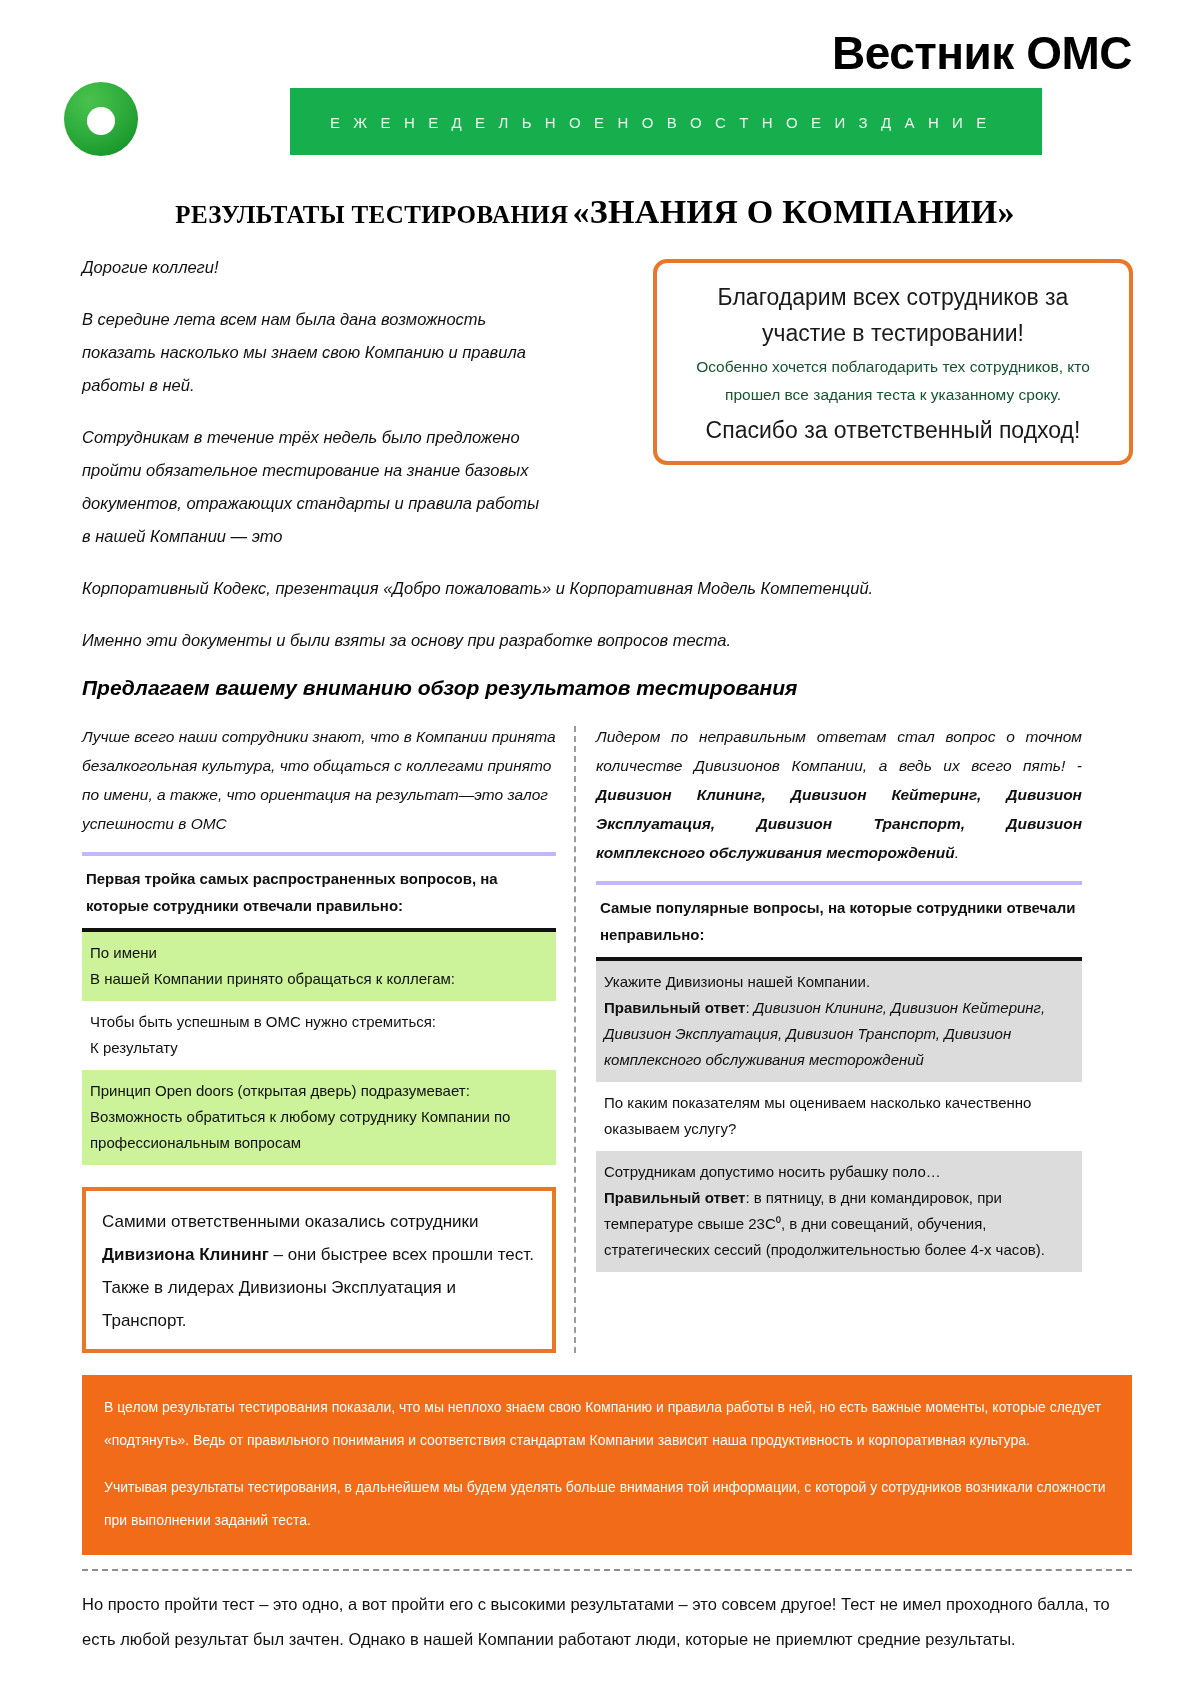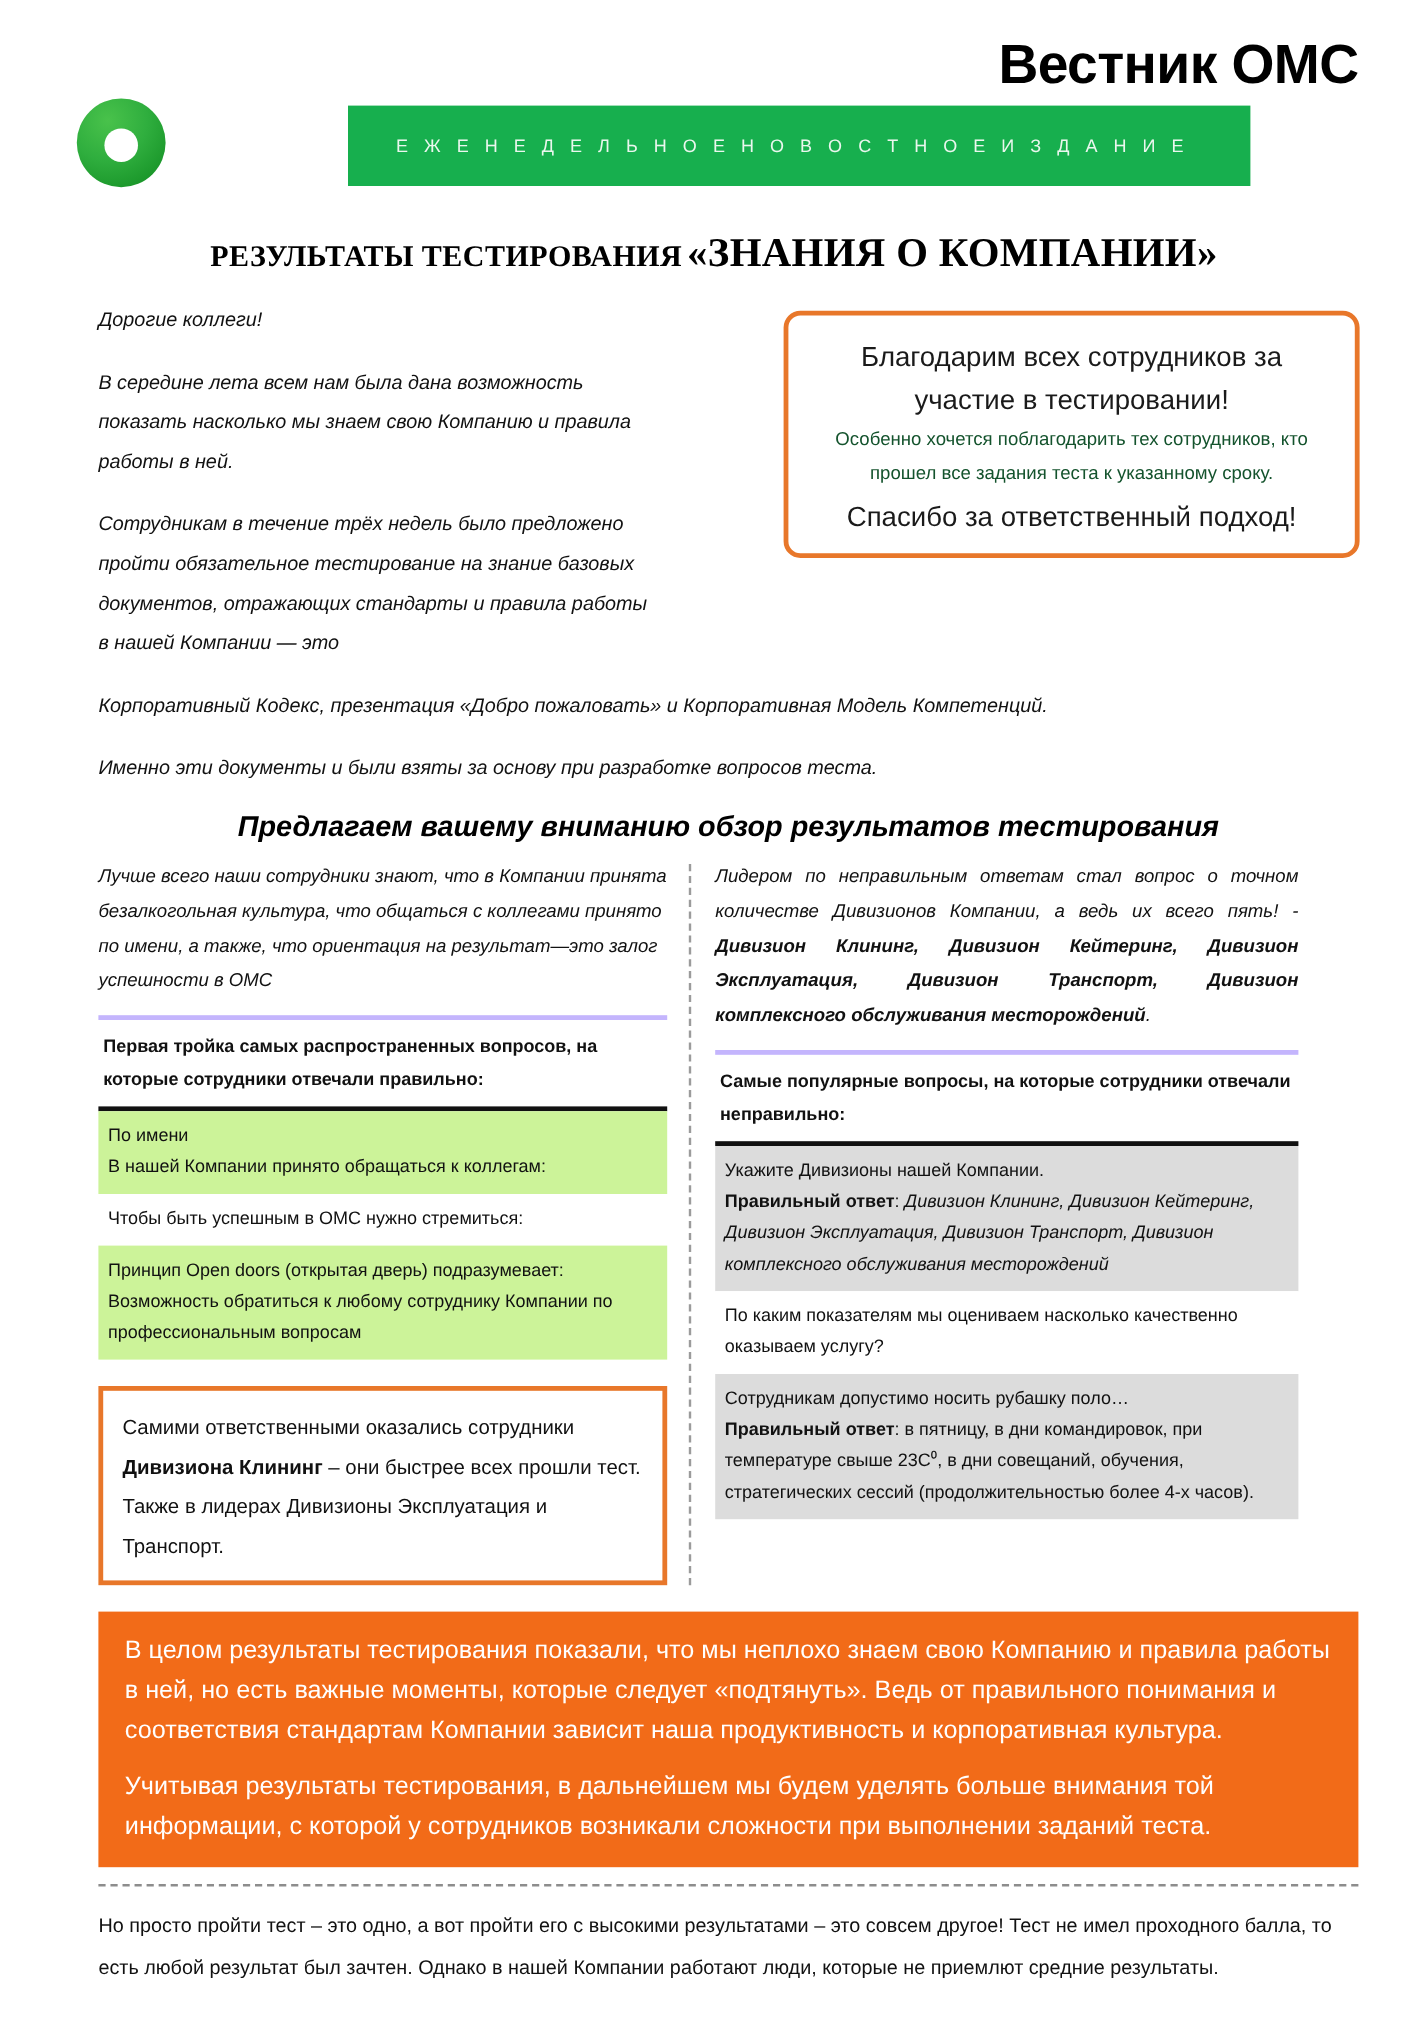--- a/index.html
+++ b/index.html
@@ -75,22 +75,22 @@
     position:absolute; right: -1px; top: 8px; width: 480px;
     border: 4px solid #e8772a; border-radius: 14px;
     background:#fff; padding: 16px 20px 14px 20px; text-align:center;
   }
   .thanks-l1 { font-size: 23px; line-height: 36px; color:#1a1a1a; }
   .thanks-l2 { font-size: 15.5px; line-height: 28px; color:#14532d; margin-top:2px; }
   .thanks-l3 { font-size: 23px; line-height: 34px; color:#1a1a1a; margin-top: 4px; }
 
   
   .section-title {
-    text-align:center; font-weight:bold; font-style:italic;
-    font-size: 24px; margin: 8px 0 12px 0; color:#000;
+    text-align:left; font-weight:bold; font-style:italic;
+    font-size: 21px; margin: 8px 0 22px 0; color:#000;
   }
 
   
   .cols { display:flex; gap: 0; align-items: stretch; }
   .col-left { width: 492px; padding-right: 18px; }
   .col-divider {
     width: 0; border-left: 2px dashed #9b9b9b; margin: 4px 14px 0 0; align-self: stretch;
   }
   .col-right { width: 492px; padding-left: 6px; }
 
@@ -120,21 +120,21 @@
   }
   .note-box p { margin:0; font-size: 17px; line-height: 33px; }
   .note-box b { font-weight:bold; }
 
   
   .orange-block {
     background:#f26b18; color:#ffffff; margin: 22px 0 0 0;
     padding: 16px 22px 18px 22px;
   }
   .orange-block p {
-    margin: 0 0 14px 0; font-size: 21px; line-height: 33px;
+    margin: 0 0 14px 0; font-size: 14px; line-height: 33px;
   }
   .orange-block p:last-child { margin-bottom: 0; }
 
   .dash-rule { border-top: 2px dashed #8d8d8d; margin: 14px 0 0 0; }
 
   
   .closing { font-size: 16.5px; line-height: 35px; margin: 16px 0 0 0; }
 </style>
 </head>
 <body>
@@ -186,20 +186,21 @@
           <p>Первая тройка самых распространенных вопросов, на которые сотрудники отвечали правильно:</p>
         </div>
 
         <div id="left-items">
             <div class="qbox green">
               <div><span>По имени</span></div>
               <div>В нашей Компании принято обращаться к коллегам:</div>
             </div>
             <div class="qbox plain">
               <div>Чтобы быть успешным в ОМС нужно стремиться:</div>
+              <div><span>К результату</span></div>
             </div>
             <div class="qbox green">
               <div>Принцип Open doors (открытая дверь) подразумевает:</div>
               <div><span>Возможность обратиться к любому сотруднику Компании по профессиональным вопросам</span></div>
             </div>
           </div>
 
         <div class="note-box">
           <p>
             <span>Самими ответственными оказались сотрудники </span><b>Дивизиона Клининг</b><span> – они быстрее всех прошли тест. Также в лидерах Дивизионы Эксплуатация и Транспорт.</span>

